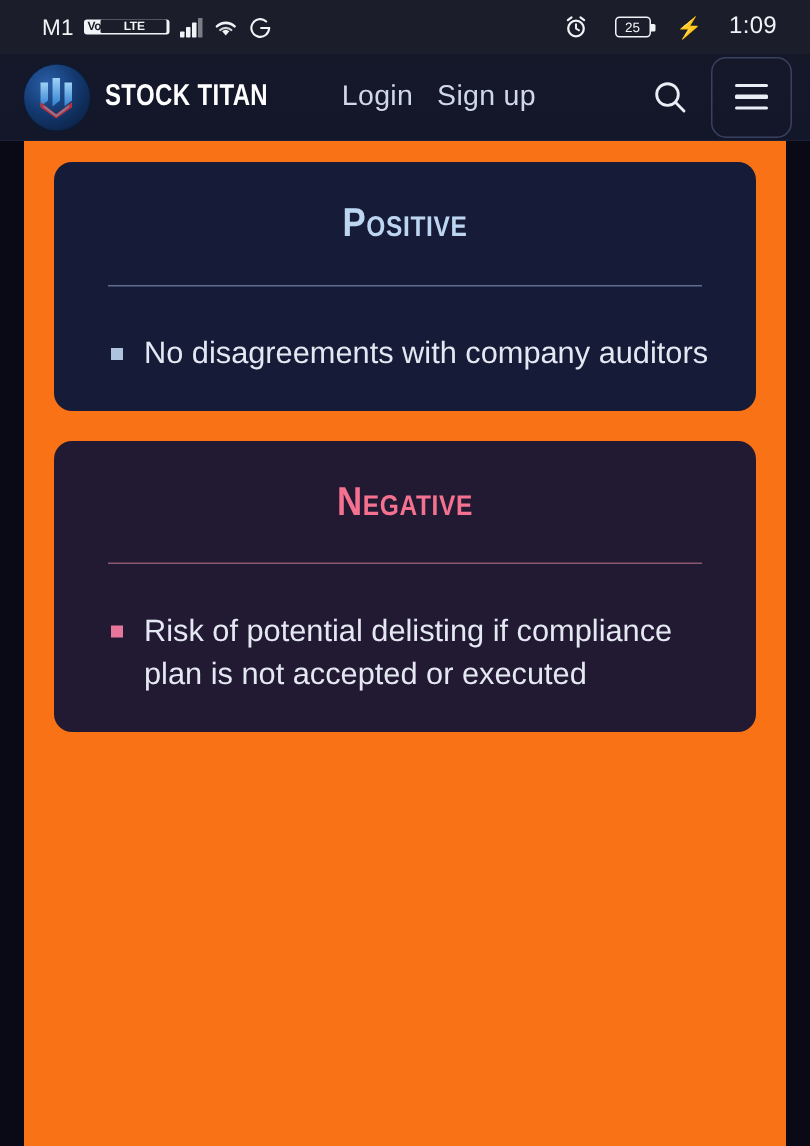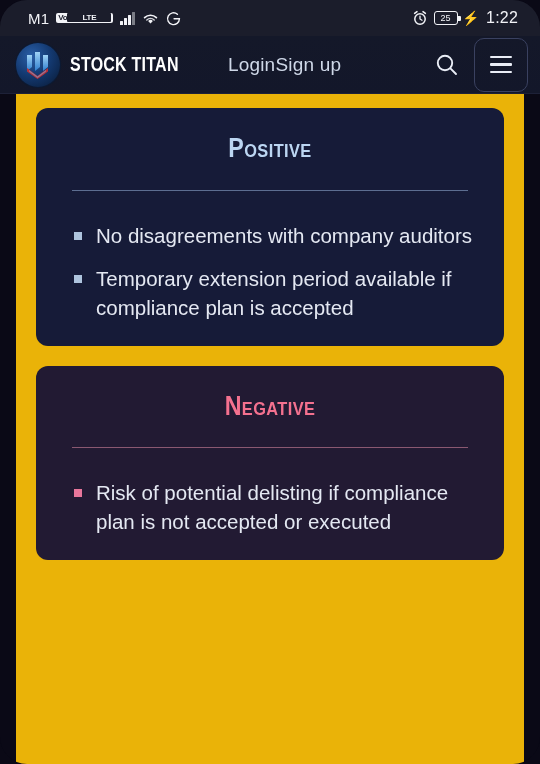--- a/index.html
+++ b/index.html
@@ -7,35 +7,34 @@
     width:540px; height:764px;
     background:#0a0916;
     font-family:"Liberation Sans", sans-serif;
     overflow:hidden;
   }
   #screen {
     position:relative;
     width:540px; height:764px;
     background:#0a0916;
     overflow:hidden;
-    border-radius:27px;
   }
 
   
   .statusbar {
     position:relative;
     height:36px;
     background:#1b1d2b;
     display:flex;
     align-items:center;
     padding:0 14px;
     color:#f2f3f7;
   }
   .sb-left { display:flex; align-items:center; gap:7px; margin-left:14px; }
-  .sb-right { display:flex; align-items:center; gap:6px; margin-left:auto; margin-right:8px; }
+  .sb-right { display:flex; align-items:center; gap:18px; margin-left:auto; margin-right:8px; }
   .sb-carrier { font-size:15px; letter-spacing:.2px; color:#f2f3f7; }
   .sb-volte {
     font-size:8px; font-weight:bold; color:#1b1d2b; background:#f2f3f7;
     border-radius:2px; padding:1px 2px 0 2px; line-height:1.1;
     letter-spacing:-.2px;
   }
   .sb-volte .lt { background:#1b1d2b; color:#f2f3f7; padding:0 15px; border-radius:1px; }
   .bars { display:flex; align-items:flex-end; gap:1.5px; height:13px; }
   .bars i { display:block; width:2.5px; background:#f2f3f7; border-radius:.5px; }
   .bars i:nth-child(1){height:4px;} .bars i:nth-child(2){height:7px;}
@@ -69,21 +68,21 @@
     background:radial-gradient(circle at 35% 30%, #2a5fa8 0%, #143a72 45%, #081832 100%);
     display:flex; align-items:center; justify-content:center;
     box-shadow:0 0 0 1px #0c1a33;
     flex:0 0 auto;
   }
   .brand-name {
     color:#ffffff; font-size:20px; font-weight:bold;
     letter-spacing:.3px; transform:scaleX(.80); transform-origin:left center;
     white-space:nowrap;
   }
-  .nav-links { display:flex; align-items:flex-end; margin-left:22px; }
+  .nav-links { display:flex; align-items:flex-end; gap:16px; margin-left:22px; }
   .nav-link {
     color:#cfd8e8; font-size:19px; letter-spacing:.2px; white-space:nowrap;
     cursor:pointer;
   }
   .nav-right { display:flex; align-items:center; gap:10px; margin-left:auto; }
   .search-btn { display:flex; align-items:center; justify-content:center; width:34px; height:34px; cursor:pointer; }
   .menu-btn {
     width:54px; height:54px; border:1px solid #3a4160; border-radius:10px;
     display:flex; flex-direction:column; align-items:center; justify-content:center;
     gap:5px; cursor:pointer; background:transparent;
@@ -93,21 +92,21 @@
   
   .page {
     position:relative;
     height:calc(764px - 36px - 58px);
     background:#0a0916;
     overflow:hidden;
   }
   .container {
     position:absolute;
     left:16px; right:16px; top:0; bottom:0;
-    background:#eab308;
+    background:#f97316;
   }
   .scroll { padding:14px 20px 0 20px; }
 
   .card {
     border-radius:12px;
     padding:26px 0 24px 0;
     margin-bottom:20px;
   }
   .card.positive { background:#161b38; }
   .card.negative { background:#221a33; }
@@ -185,21 +184,21 @@
         <svg width="16" height="16" viewBox="0 0 16 16">
           <circle cx="8" cy="9" r="5.2" stroke="#f2f3f7" stroke-width="1.5" fill="none"></circle>
           <path d="M8 6.2 V9 L10 10.2" stroke="#f2f3f7" stroke-width="1.3" fill="none" stroke-linecap="round"></path>
           <path d="M2.6 3.4 L5 1.6 M13.4 3.4 L11 1.6" stroke="#f2f3f7" stroke-width="1.5" stroke-linecap="round"></path>
         </svg>
       </span>
       <span class="battery">
         <span>25</span>
       </span>
       <span class="bolt">⚡</span>
-      <span class="sb-time">1:22</span>
+      <span class="sb-time">1:09</span>
     </div>
   </div>
 
   <div class="navbar">
     <div class="brand">
       <span class="logo-circle">
         <svg width="26" height="28" viewBox="0 0 26 28">
           <defs>
             <linearGradient id="bar" x1="0" y1="0" x2="0" y2="1">
               <stop offset="0%" stop-color="#9fd2f5"></stop>
@@ -238,21 +237,20 @@
 
   <div class="page">
     <div class="container">
       <div class="scroll">
 
         <div class="card positive">
           <div class="card-title">Positive</div>
           <div class="divider"></div>
           <ul class="points">
             <li>No disagreements with company auditors</li>
-            <li>Temporary extension period available if compliance plan is accepted</li>
           </ul>
         </div>
 
         <div class="card negative">
           <div class="card-title">Negative</div>
           <div class="divider"></div>
           <ul class="points">
             <li>Risk of potential delisting if compliance plan is not accepted or executed</li>
           </ul>
         </div>

